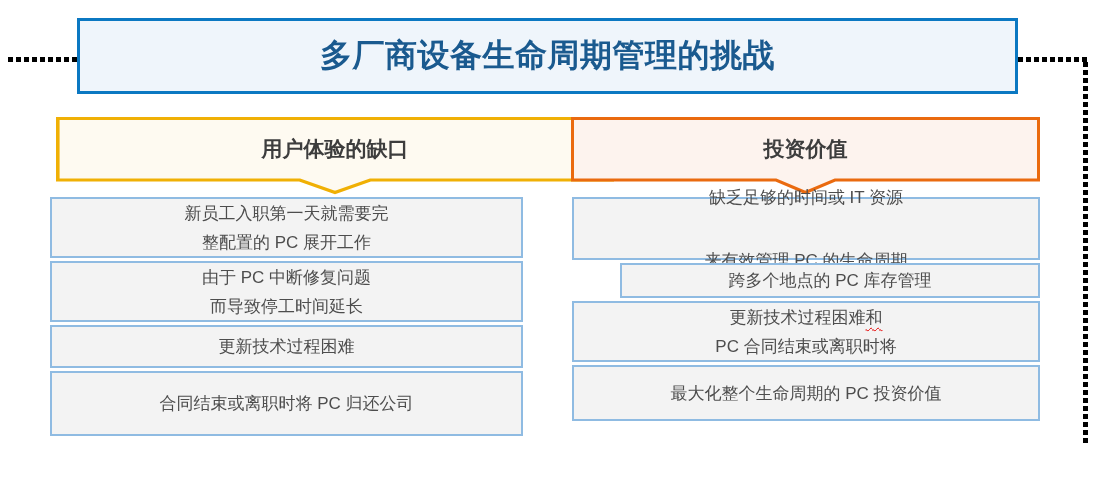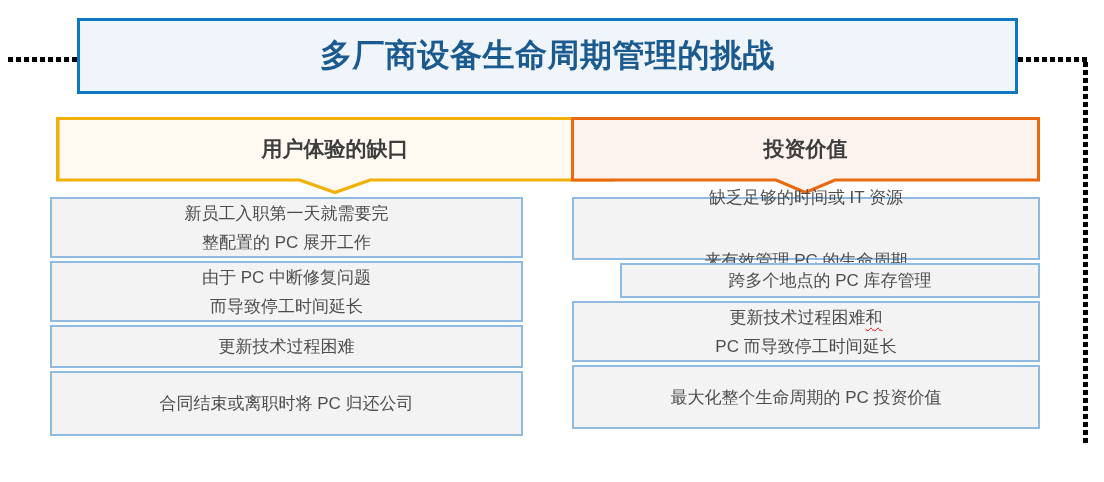--- a/index.html
+++ b/index.html
@@ -70,21 +70,21 @@
     border: 2px solid var(--item-border);
     background: var(--item-fill);
     display: flex; flex-direction: column;
     align-items: center; justify-content: center;
     text-align: center;
     color: var(--item-text);
     font-size: 17px;
     line-height: 29px;
   }
   .h35 { height: 35px; margin-left: 48px; } .h43 { height: 43px; } .h50 { height: 65px; }
-  .h56 { height: 64px; } .h61 { height: 61px; } .h63 { height: 63px; gap: 34px; }
+  .h56 { height: 56px; } .h61 { height: 61px; } .h63 { height: 63px; gap: 34px; }
 
   .squiggle {
     text-decoration: underline wavy var(--squiggle);
     text-decoration-thickness: 1px;
     text-underline-offset: 4px;
   }
 </style>
 </head>
 <body>
 
@@ -132,20 +132,20 @@
   <div class="items items-right">
     <div class="item h63">
       <div>缺乏足够的时间或 IT 资源</div>
       <div>来有效管理 PC 的生命周期</div>
     </div>
     <div class="item h35">
       <div>跨多个地点的 PC 库存管理</div>
     </div>
     <div class="item h61">
       <div><span>更新技术过程困难</span><span class="squiggle">和</span></div>
-      <div>PC 而导致停工时间延长</div>
+      <div>PC 合同结束或离职时将</div>
     </div>
     <div class="item h56">
       <div>最大化整个生命周期的 PC 投资价值</div>
     </div>
   </div>
 
 </div>
 
 </body></html>

